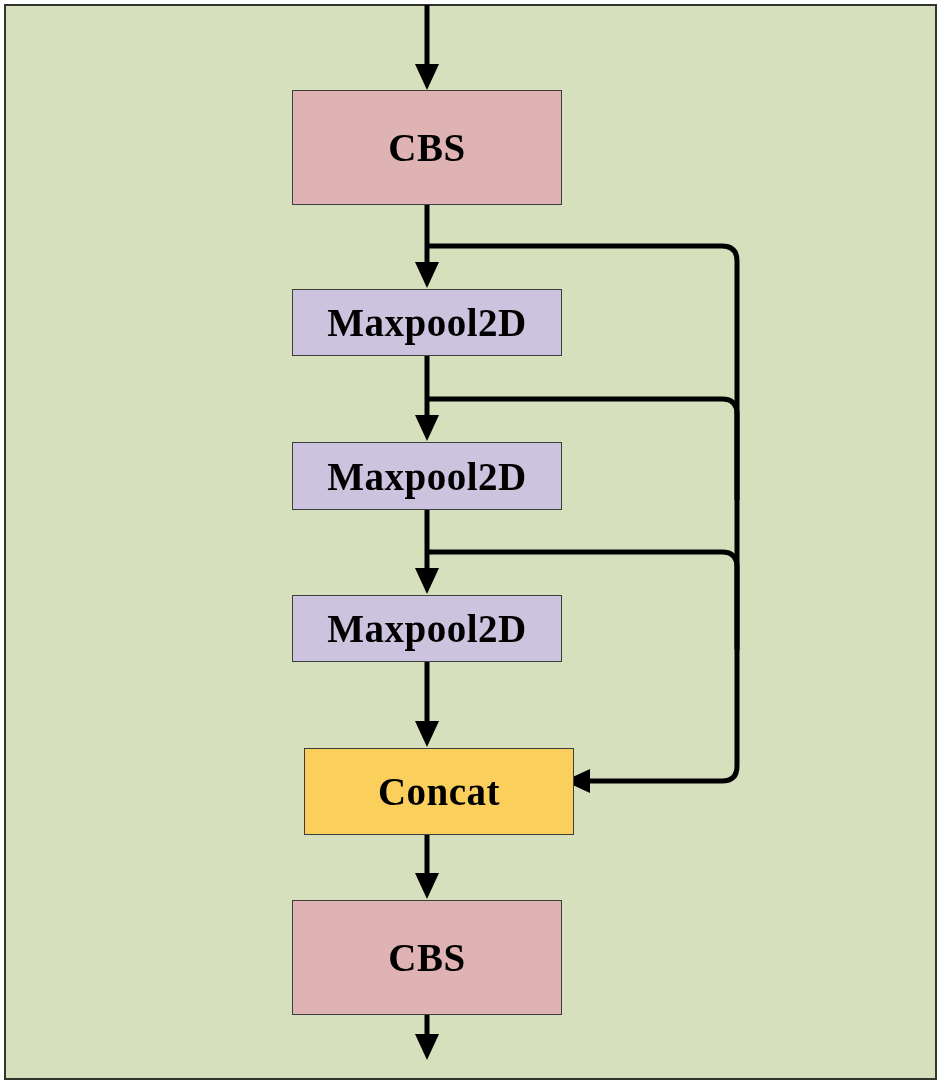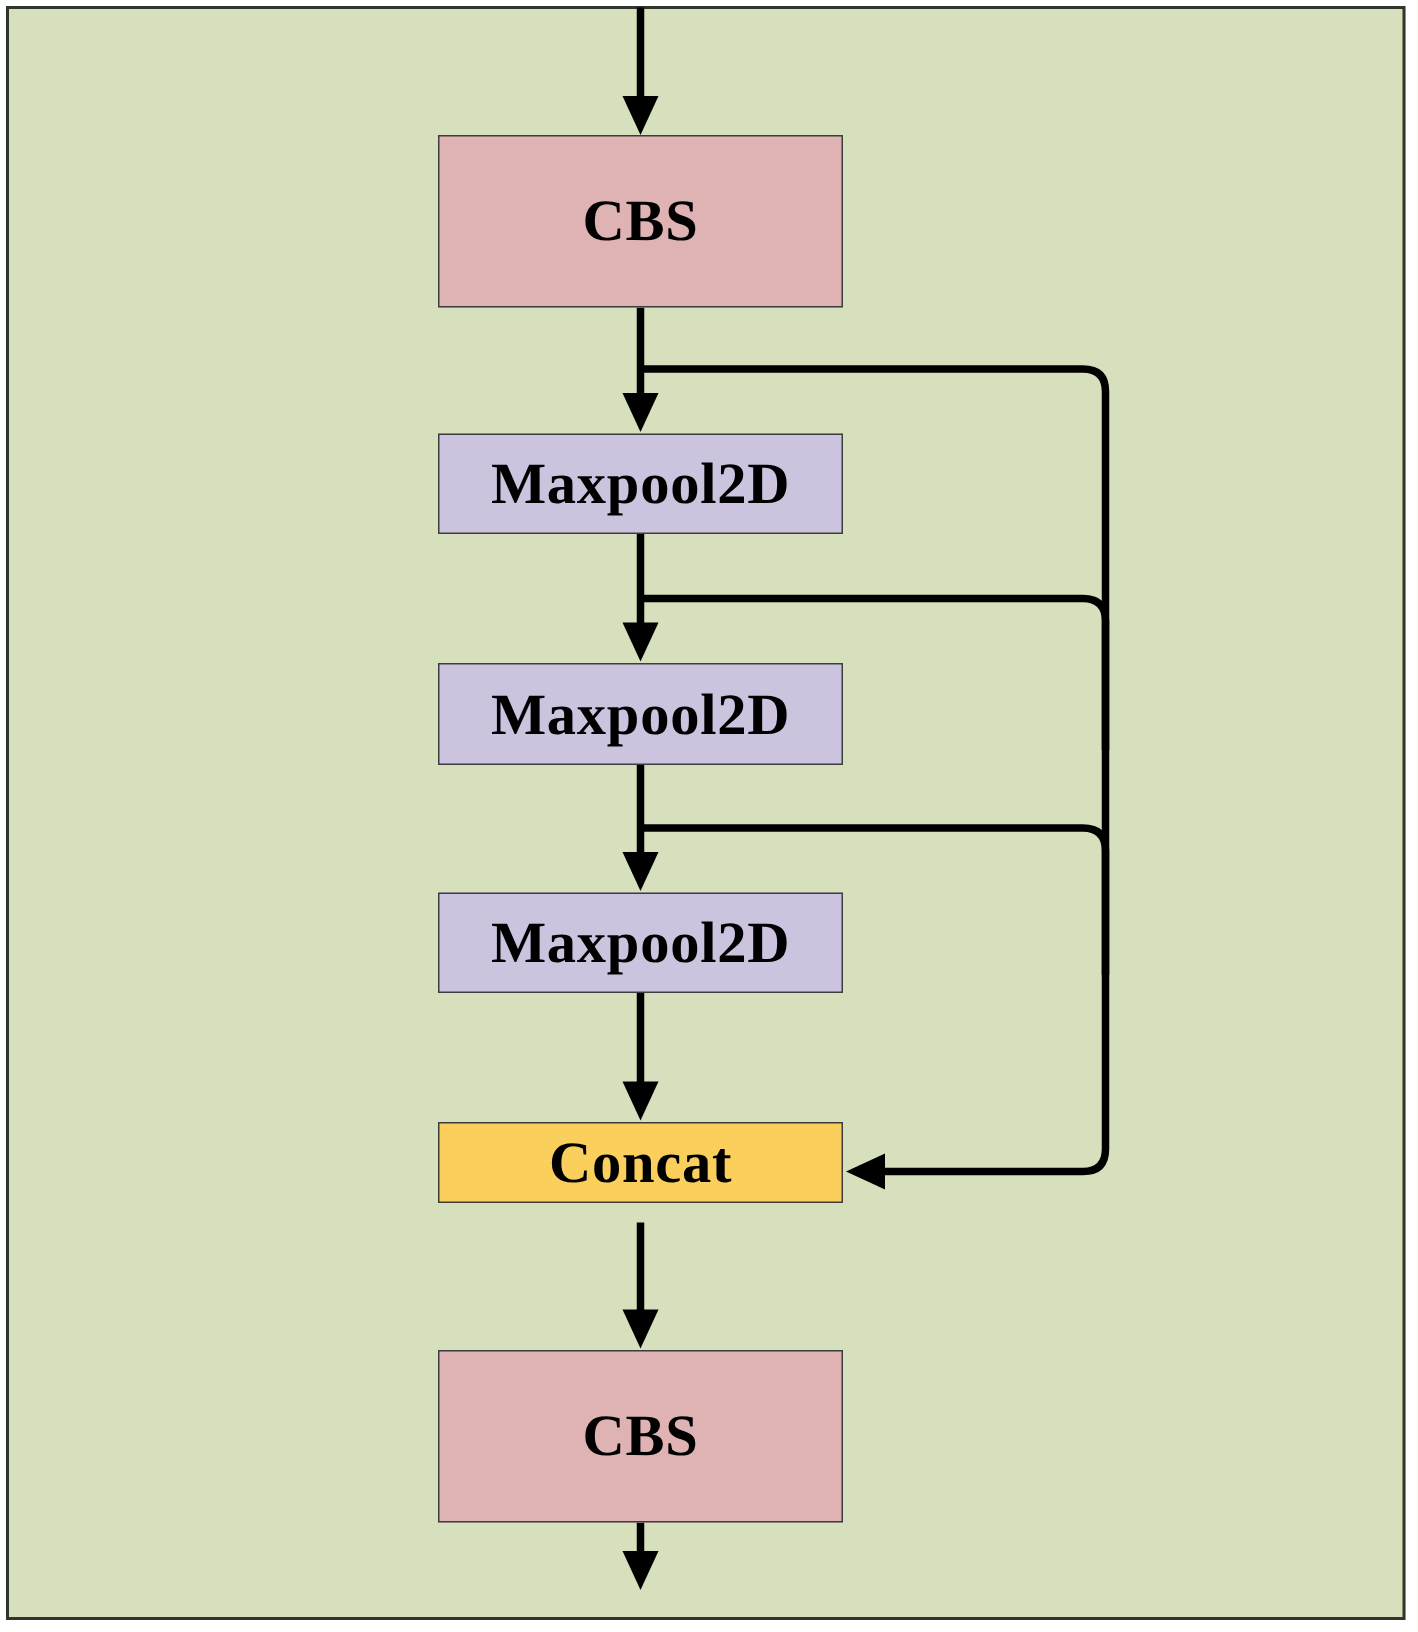--- a/index.html
+++ b/index.html
@@ -47,21 +47,21 @@
     color: #000000;
     letter-spacing: 0.5px;
   }
   .node-pink   { background: #dfb2b3; }
   .node-purple { background: #ccc3df; }
   .node-yellow { background: #fbcf5c; }
   .cbs-top    { top: 90px;  height: 115px; }
   .maxpool-1  { top: 289px; height: 67px; }
   .maxpool-2  { top: 442px; height: 68px; }
   .maxpool-3  { top: 595px; height: 67px; }
-  .concat     { top: 748px; height: 54px; }
+  .concat     { top: 748px; height: 87px; margin-left: 12px; }
   .cbs-bottom { top: 900px; height: 115px; }
   .edge { stroke: #000000; stroke-width: 5; fill: none; }
   .head { fill: #000000; stroke: none; }
 </style>
 </head>
 <body>
 
 <div class="stage">
   <div class="panel"></div>
 

